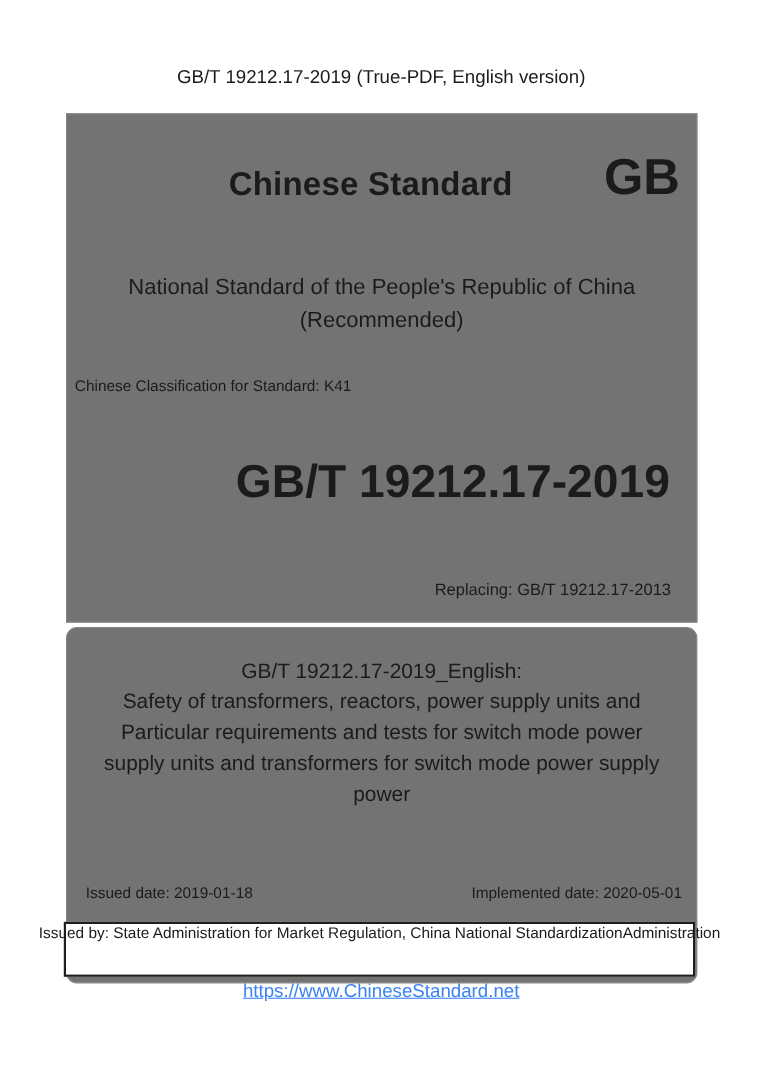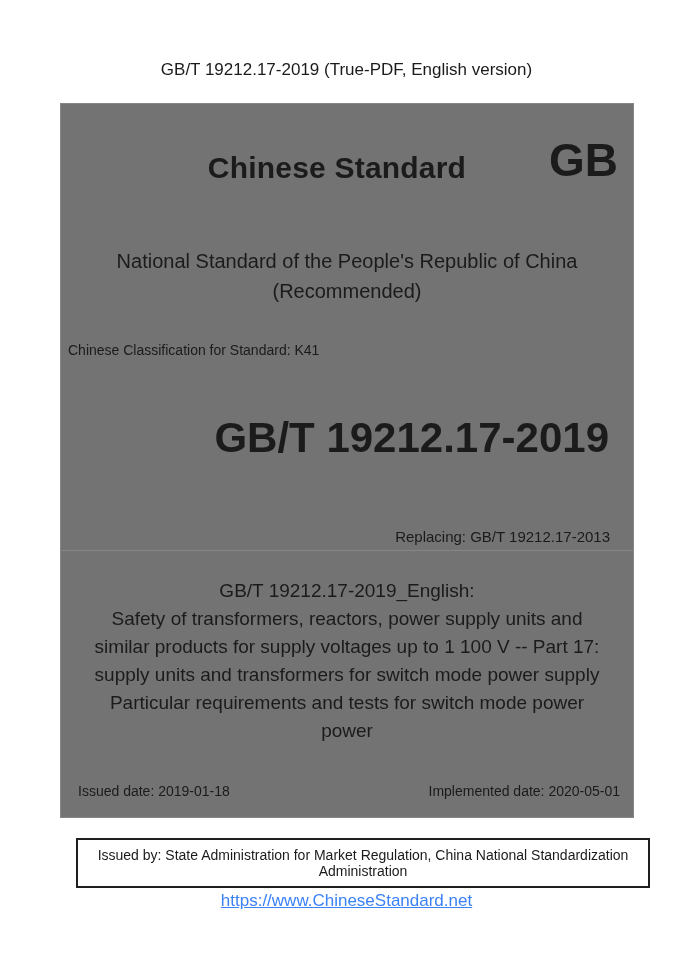--- a/index.html
+++ b/index.html
@@ -16,21 +16,21 @@
   .doc-header {
     position: absolute; top: 60px; left: 0; width: 100%;
     text-align: center; font-size: 17px; line-height: 1.2;
   }
 
   .box {
     position: absolute; left: 60px; width: 574px;
     border: 1.5px solid #868686; background: #737373;
   }
   .cover-box { top: 103px; height: 463px; }
-  .title-box { top: 550px; height: 268px; }
+  .title-box { top: 570px; height: 324px; border-radius: 10px; }
 
   .brand-title {
     position: absolute; top: 47px; left: 0; width: calc(100% - 20px);
     text-align: center; font-size: 30px; font-weight: bold;
     letter-spacing: 0.2px; white-space: nowrap;
   }
   .gb-logo {
     position: absolute; top: 33px; right: 15px;
     font-size: 46px; font-weight: bold; line-height: 1; white-space: nowrap;
   }
@@ -62,23 +62,23 @@
   .english-title .t-line { white-space: nowrap; }
 
   .dates-row {
     position: absolute; top: 232px; left: 0; width: 100%;
     padding: 0 13px 0 17px;
     display: flex; justify-content: space-between;
     font-size: 14px; white-space: nowrap;
   }
 
   .issuer-box {
-    position: absolute; left: 76px; top: 838px; width: 574px; height: 50px;
+    position: absolute; left: 58px; top: 838px; width: 574px; height: 50px;
     border: 2px solid #1f1f1f; background: #ffffff;
-    display: flex; flex-direction: column; justify-content: center;
+    display: flex; flex-direction: row; justify-content: center;
     text-align: center; font-size: 14px; line-height: 16.5px;
   }
   .issuer-box .i-line { white-space: nowrap; }
 
   .footer-bar {
     position: absolute; top: 891px; left: 0; width: 100%;
     text-align: center;
   }
   .footer-link {
     font-size: 17px; color: #3b82f6;
@@ -99,23 +99,22 @@
     <div class="recommended-line">(Recommended)</div>
     <div class="classification-line">Chinese Classification for Standard: K41</div>
     <div class="std-number">GB/T 19212.17-2019</div>
     <div class="replacing-line">Replacing: GB/T 19212.17-2013</div>
   </div>
 
   <div class="box title-box">
     <div class="english-title">
       <div class="t-line">GB/T 19212.17-2019_English:</div>
       <div class="t-line">Safety of transformers, reactors, power supply units and</div>
-      <div class="t-line">similar products for supply voltages up to 1 100 V -- Part 17:</div>
+      <div class="t-line">Particular requirements and tests for switch mode power</div>
       <div class="t-line">supply units and transformers for switch mode power supply</div>
-      <div class="t-line">Particular requirements and tests for switch mode power</div>
       <div class="t-line">power</div>
     </div>
     <div class="dates-row">
       <span>Issued date: 2019-01-18</span>
       <span>Implemented date: 2020-05-01</span>
     </div>
   </div>
 
   <div class="issuer-box">
     <div class="i-line">Issued by: State Administration for Market Regulation, China National Standardization</div>

